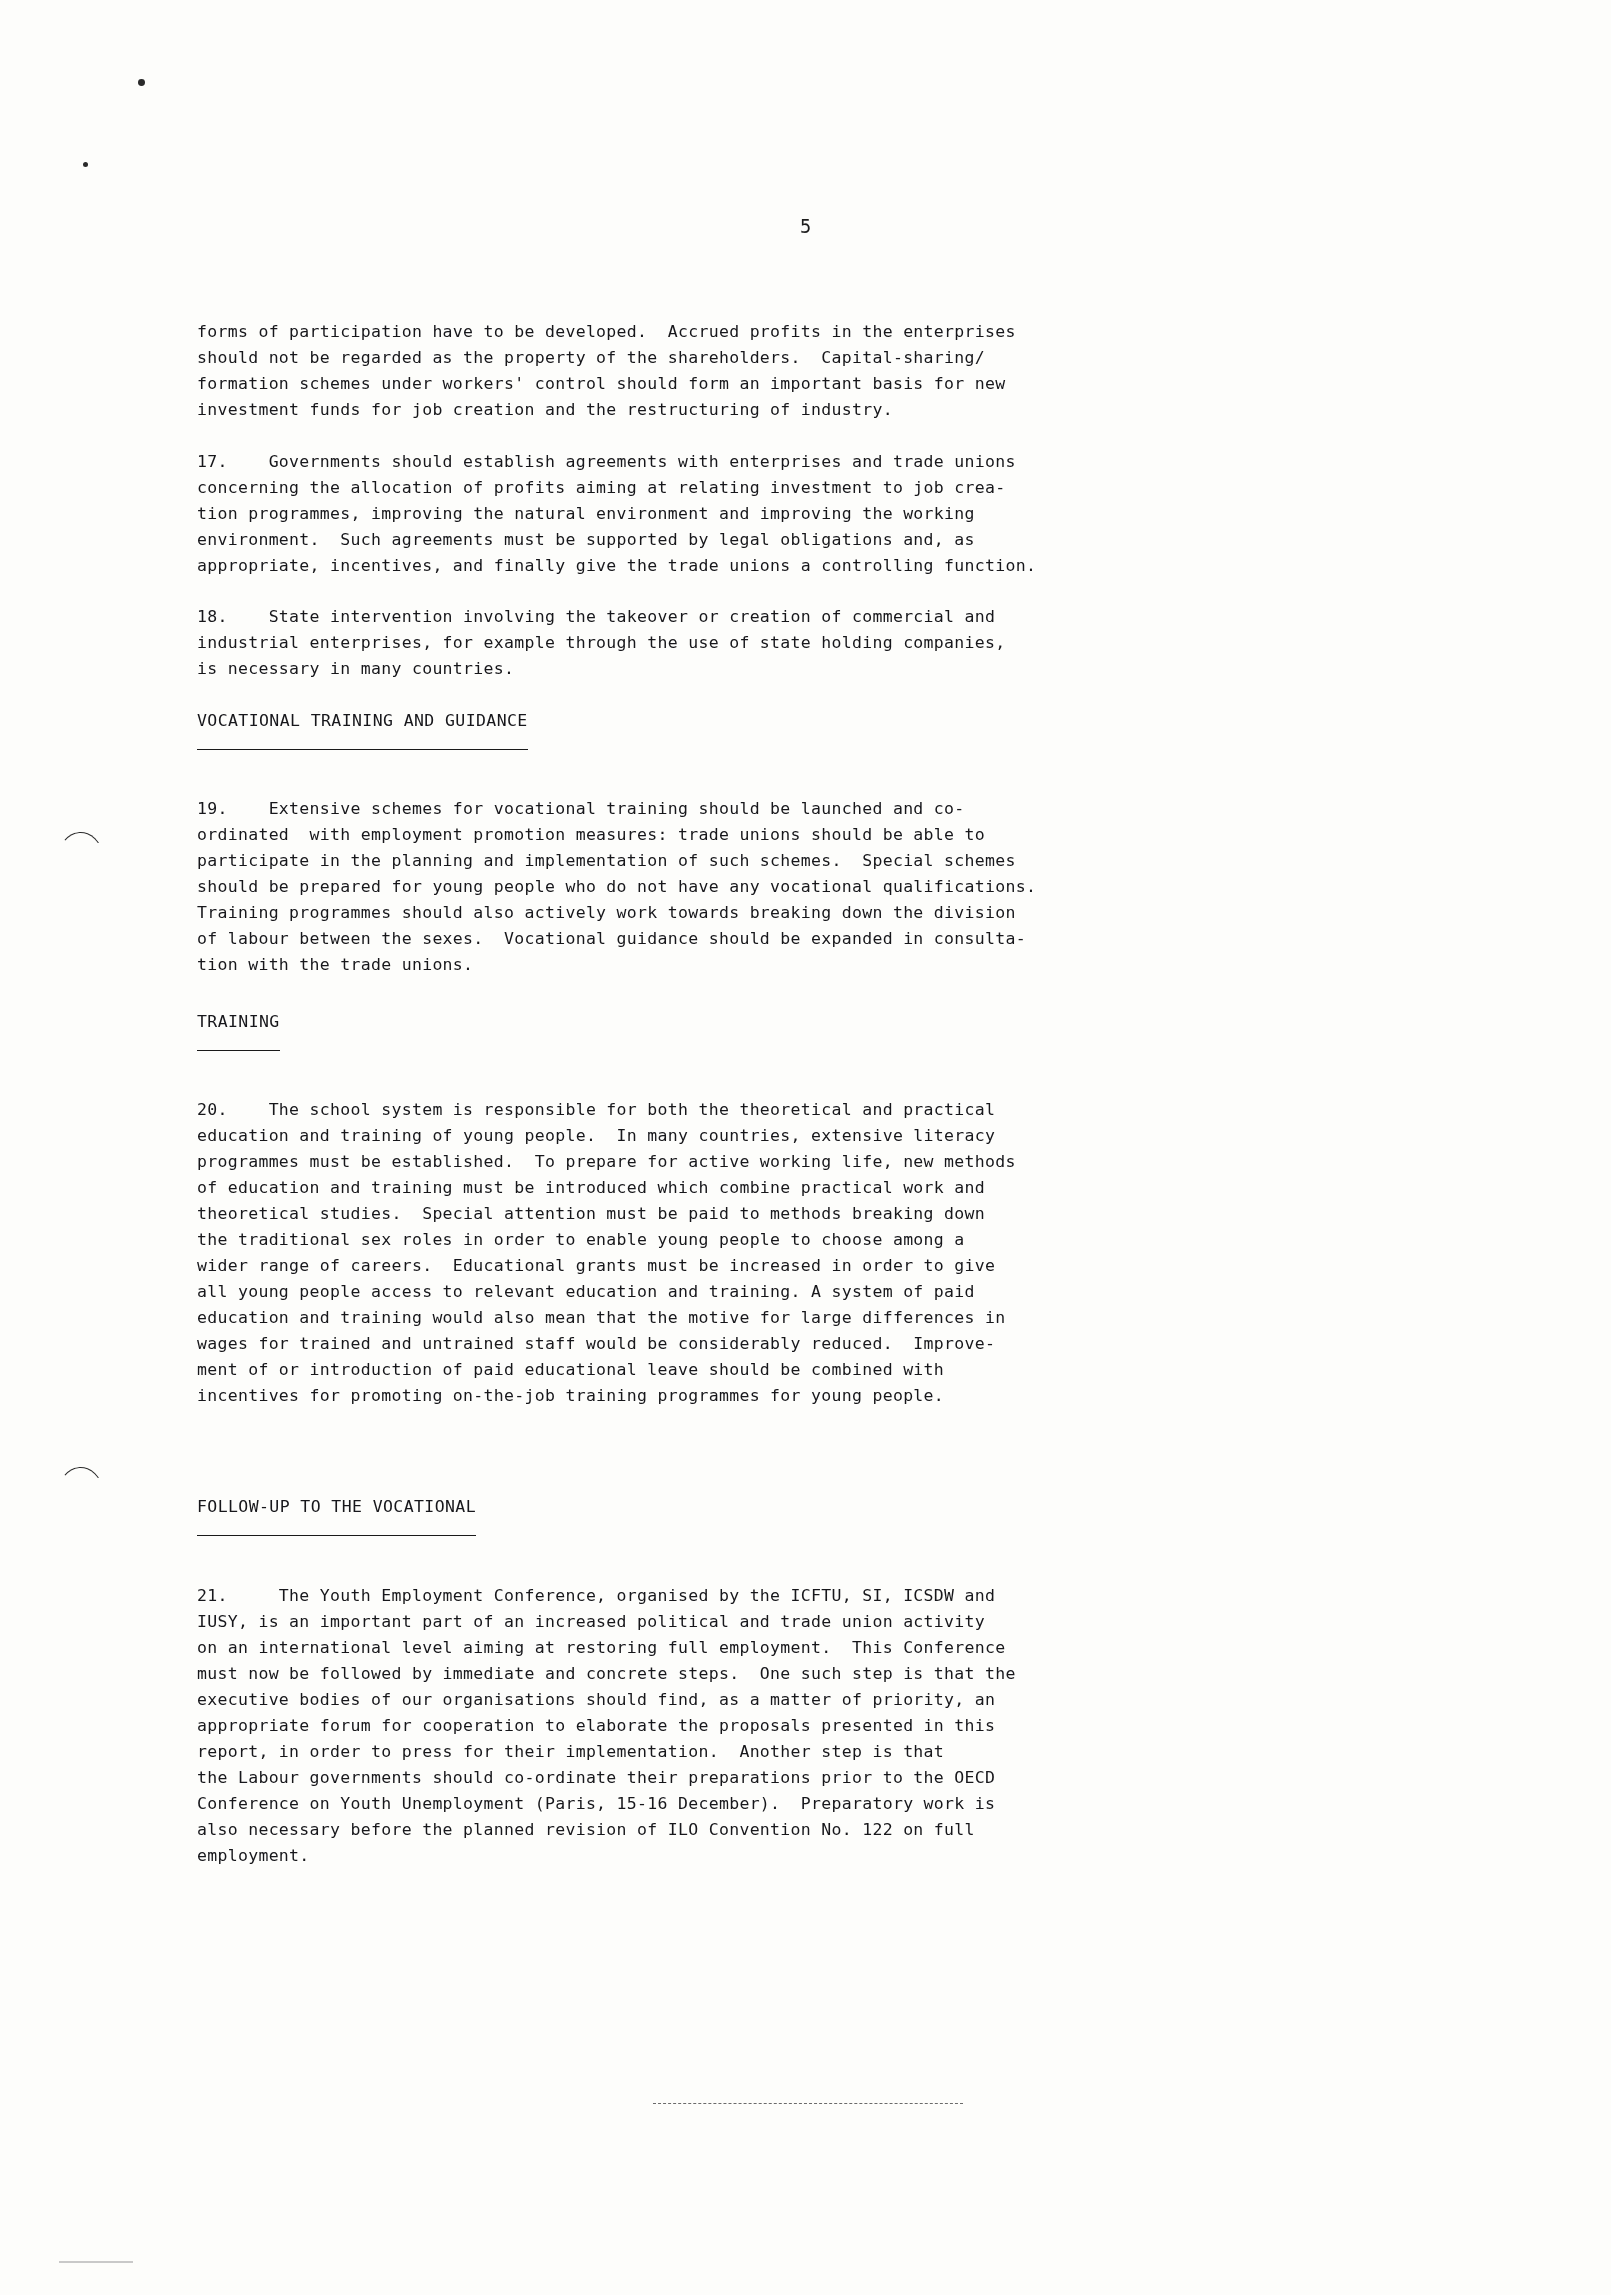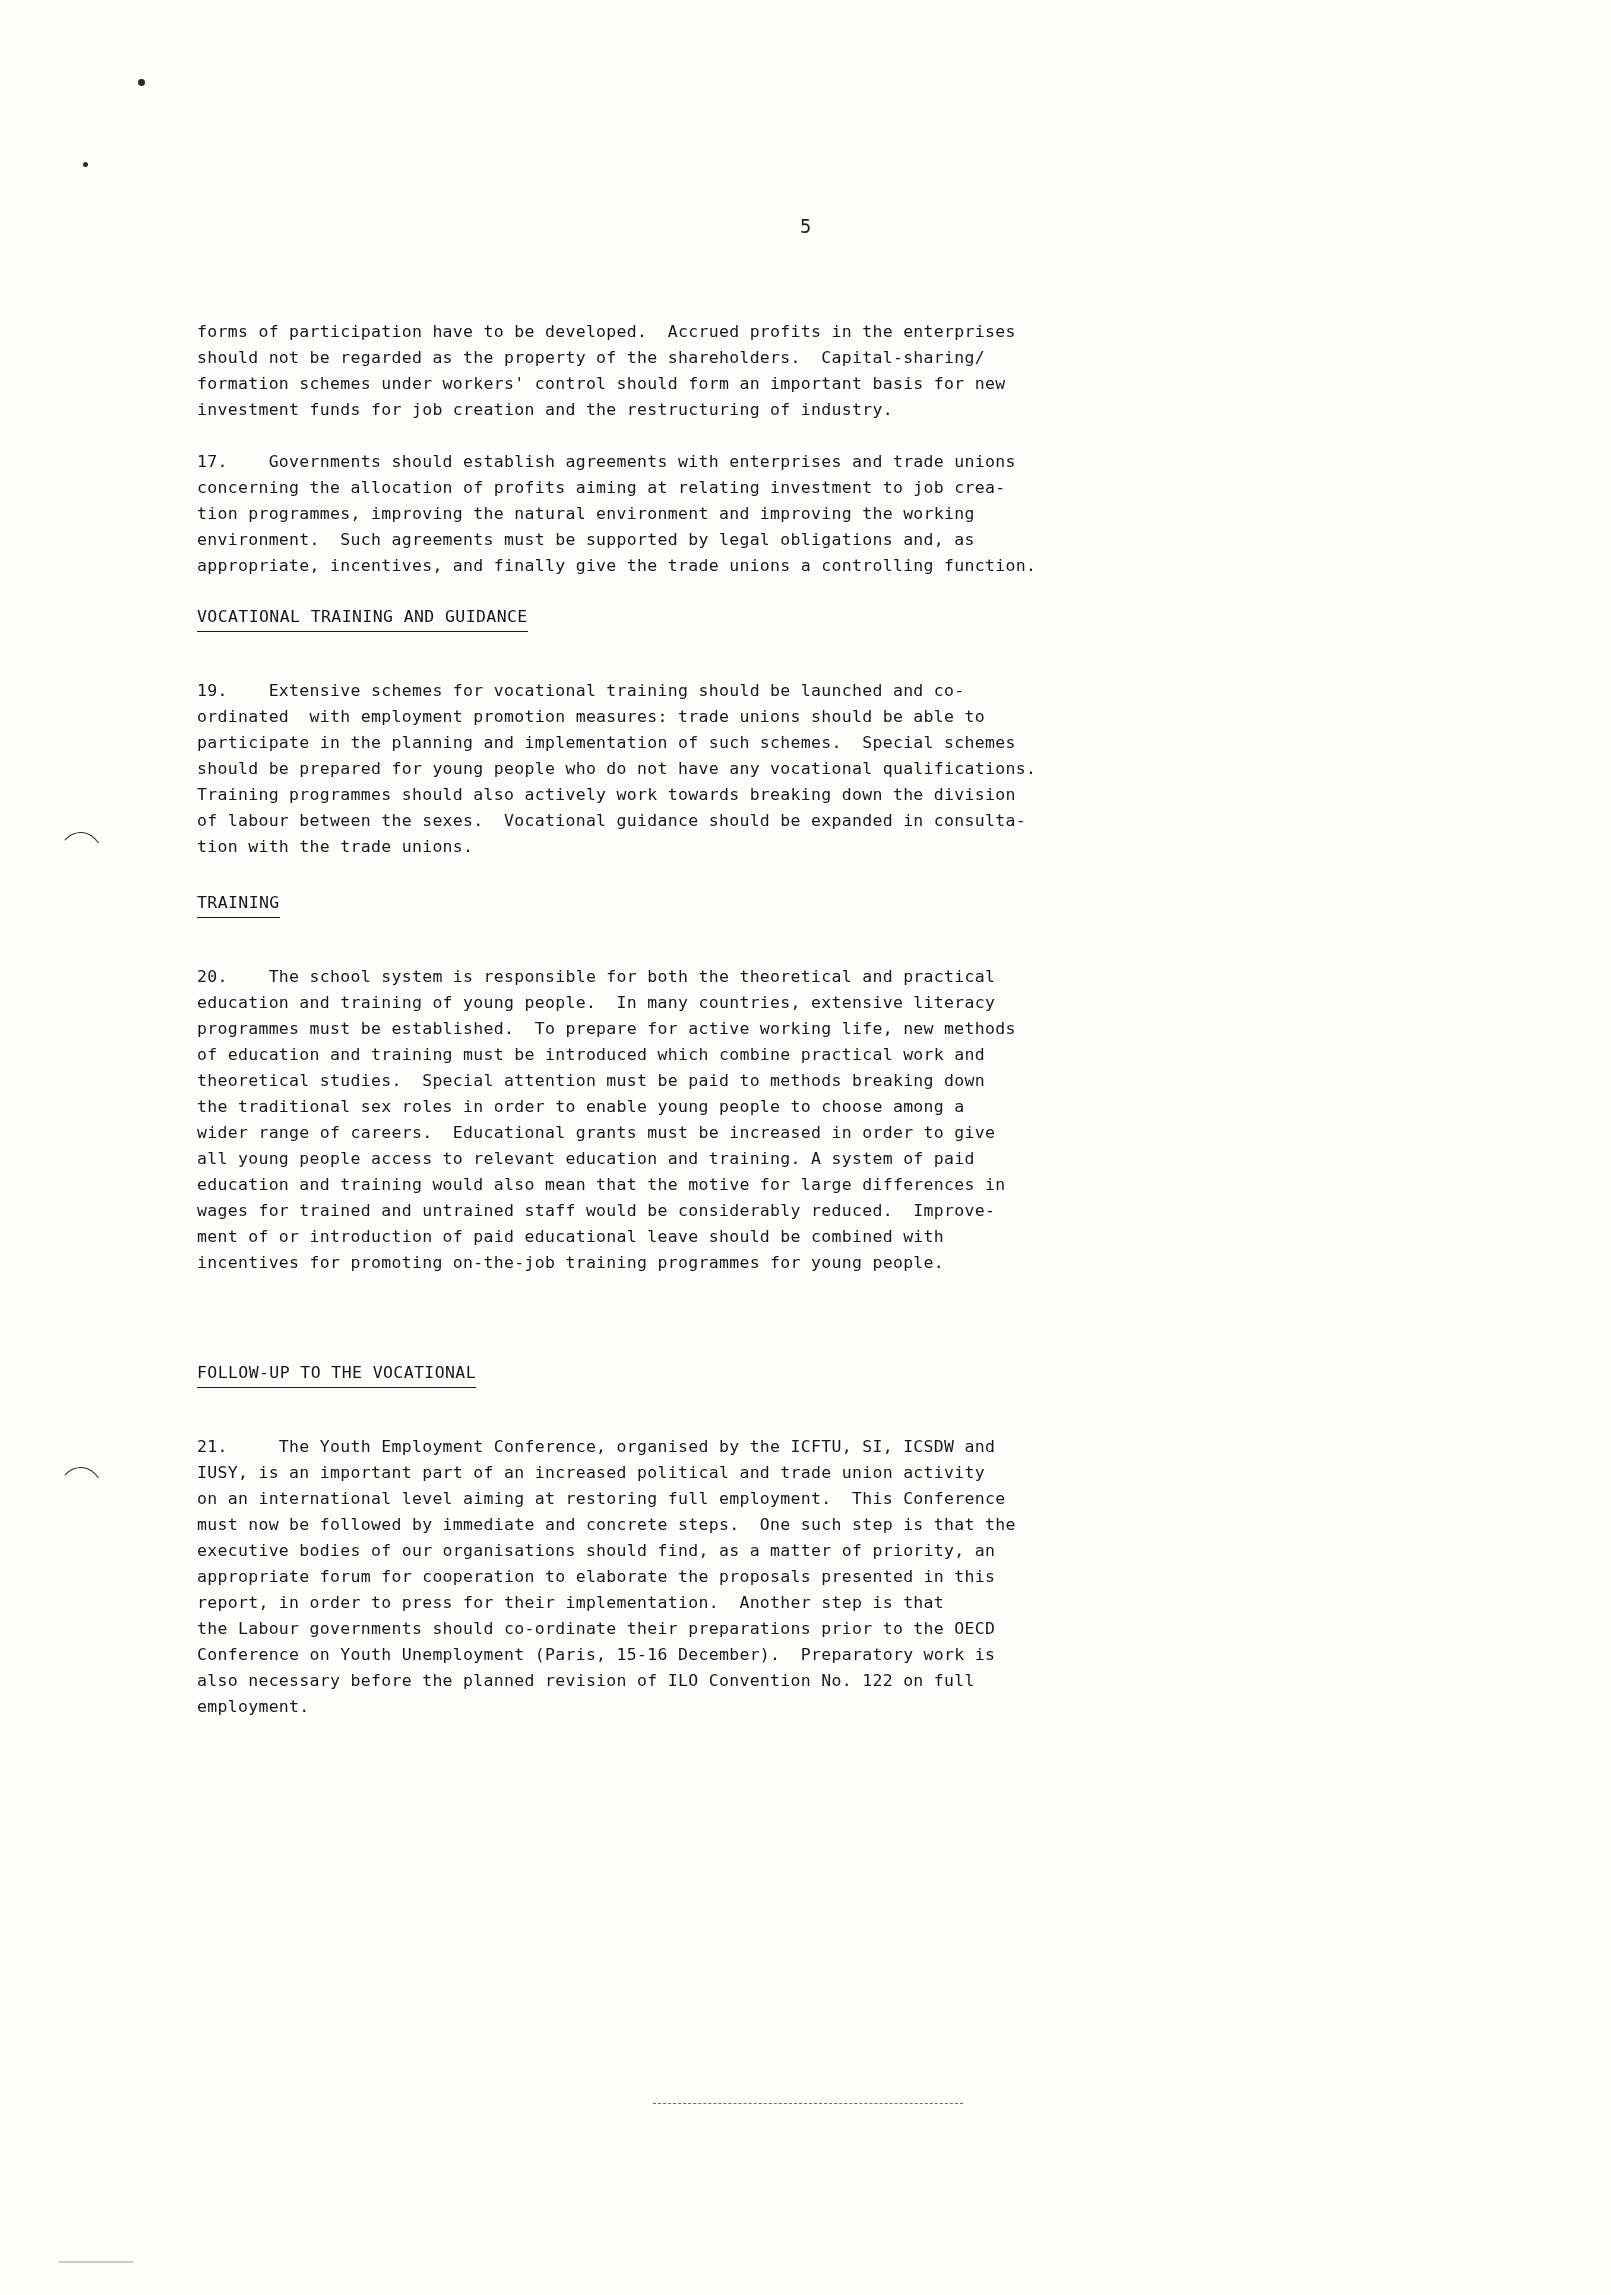--- a/index.html
+++ b/index.html
@@ -60,21 +60,21 @@
   }
 
   h2.heading {
     margin: 0 0 23.6px 0;
     font-size: 16.5px;
     line-height: 25.5px;
     letter-spacing: 0.4px;
     font-weight: normal;
     display: inline-block;
     border-bottom: 1px solid #1a1a1a;
-    padding-bottom: 1px;
+    padding-bottom: 16px;
     color: #17171b;
   }
 
   .heading-wrap { margin: 0 0 22.6px 0; }
   .heading-wrap.spaced-top { margin-top: 30.5px; }
 
   .gap-large { height: 59px; }
 
   
   .arc {
@@ -128,20 +128,23 @@
 should not be regarded as the property of the shareholders.  Capital-sharing/
 formation schemes under workers' control should form an important basis for new
 investment funds for job creation and the restructuring of industry.</p>
 
     <p class="para">17.    Governments should establish agreements with enterprises and trade unions
 concerning the allocation of profits aiming at relating investment to job crea-
 tion programmes, improving the natural environment and improving the working
 environment.  Such agreements must be supported by legal obligations and, as
 appropriate, incentives, and finally give the trade unions a controlling function.</p>
 
+    <p class="para">18.    State intervention involving the takeover or creation of commercial and
+industrial enterprises, for example through the use of state holding companies,
+is necessary in many countries.</p>
 
     <div class="heading-wrap">
       <h2 class="heading">VOCATIONAL TRAINING AND GUIDANCE</h2>
     </div>
 
     <p class="para">19.    Extensive schemes for vocational training should be launched and co-
 ordinated  with employment promotion measures: trade unions should be able to
 participate in the planning and implementation of such schemes.  Special schemes
 should be prepared for young people who do not have any vocational qualifications.
 Training programmes should also actively work towards breaking down the division

